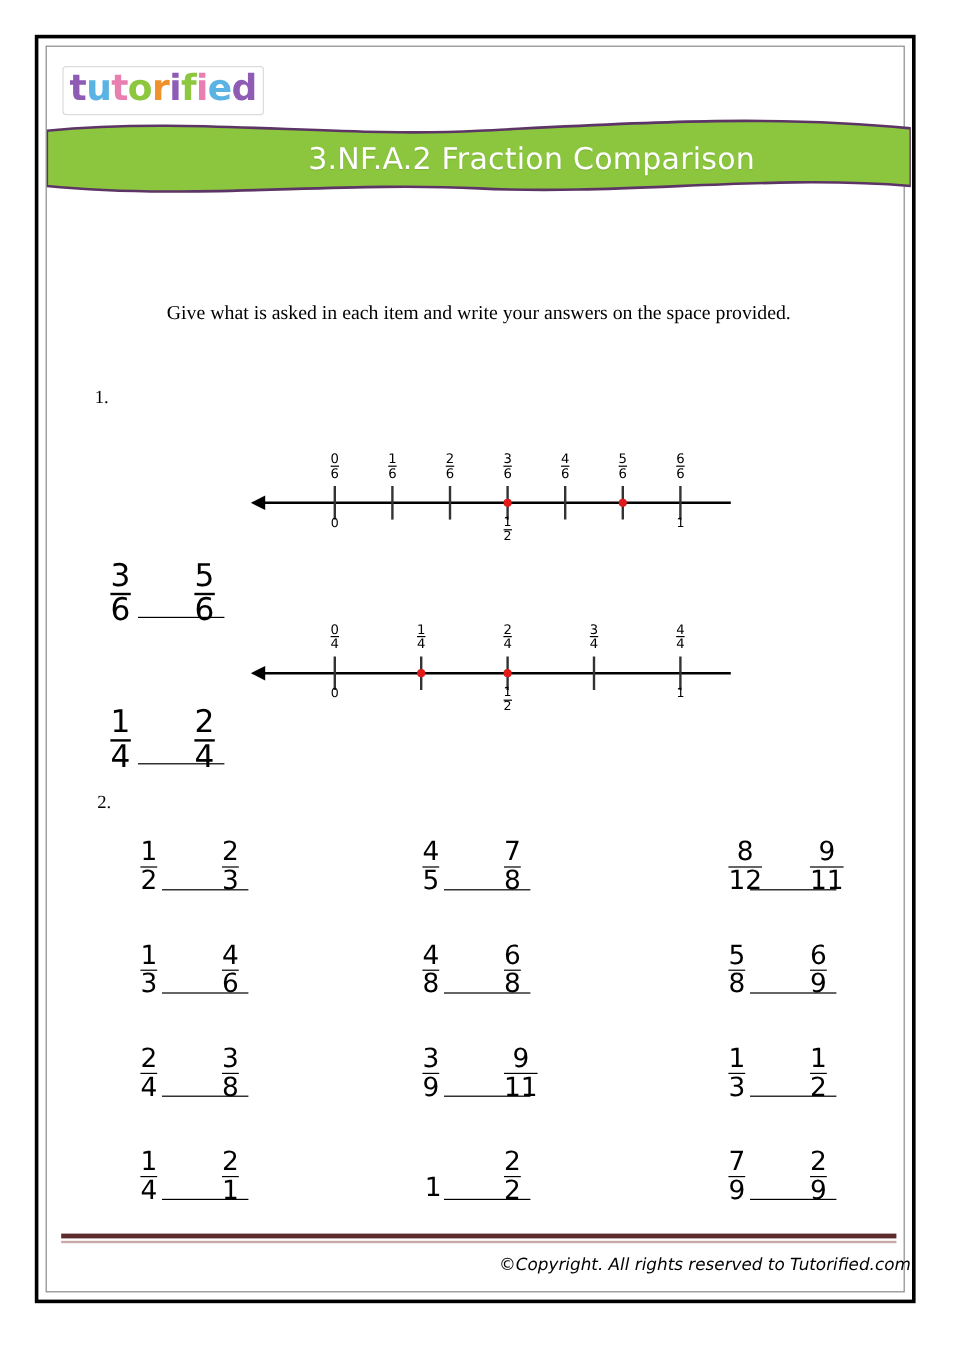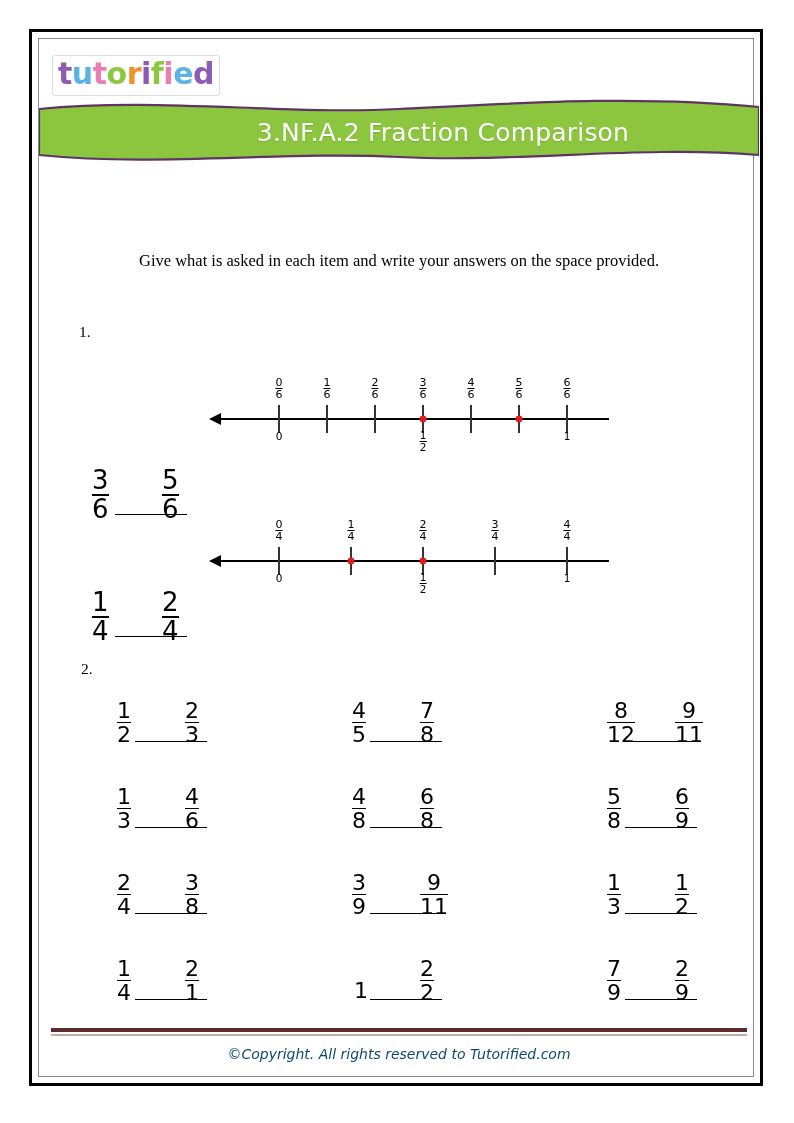--- a/index.html
+++ b/index.html
@@ -208,25 +208,25 @@
     bottom: 40px;
     width: 696px;
     height: 2px;
     background: #c9a8a8;
   }
   #footer-text {
     position: absolute;
     left: 0;
     bottom: 14px;
     width: 720px;
-    text-align: center;
+    text-align: right;
     font-family: "DejaVu Sans", sans-serif;
     font-style: italic;
     font-size: 14px;
-    color: #0c4a6e;
+    color: #000000;
   }
 </style>
 </head>
 <body>
 
 <div id="page-frame">
   <div id="page-inner">
 
     <div id="logo"><span style="color: rgb(142, 91, 181);">t</span><span style="color: rgb(91, 179, 228);">u</span><span style="color: rgb(232, 127, 176);">t</span><span style="color: rgb(141, 198, 63);">o</span><span style="color: rgb(240, 146, 43);">r</span><span style="color: rgb(142, 91, 181);">i</span><span style="color: rgb(141, 198, 63);">f</span><span style="color: rgb(232, 127, 176);">i</span><span style="color: rgb(91, 179, 228);">e</span><span style="color: rgb(142, 91, 181);">d</span></div>
 

